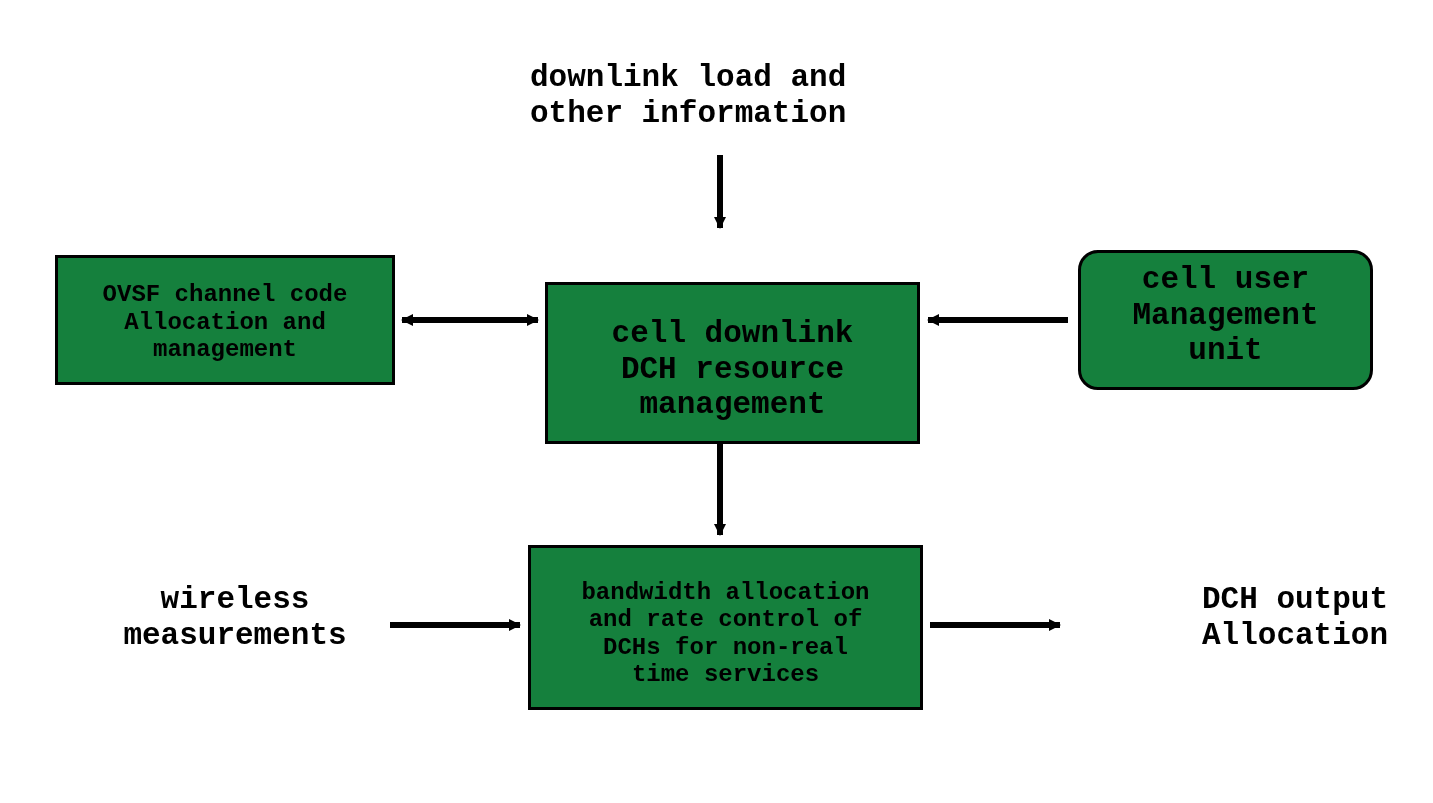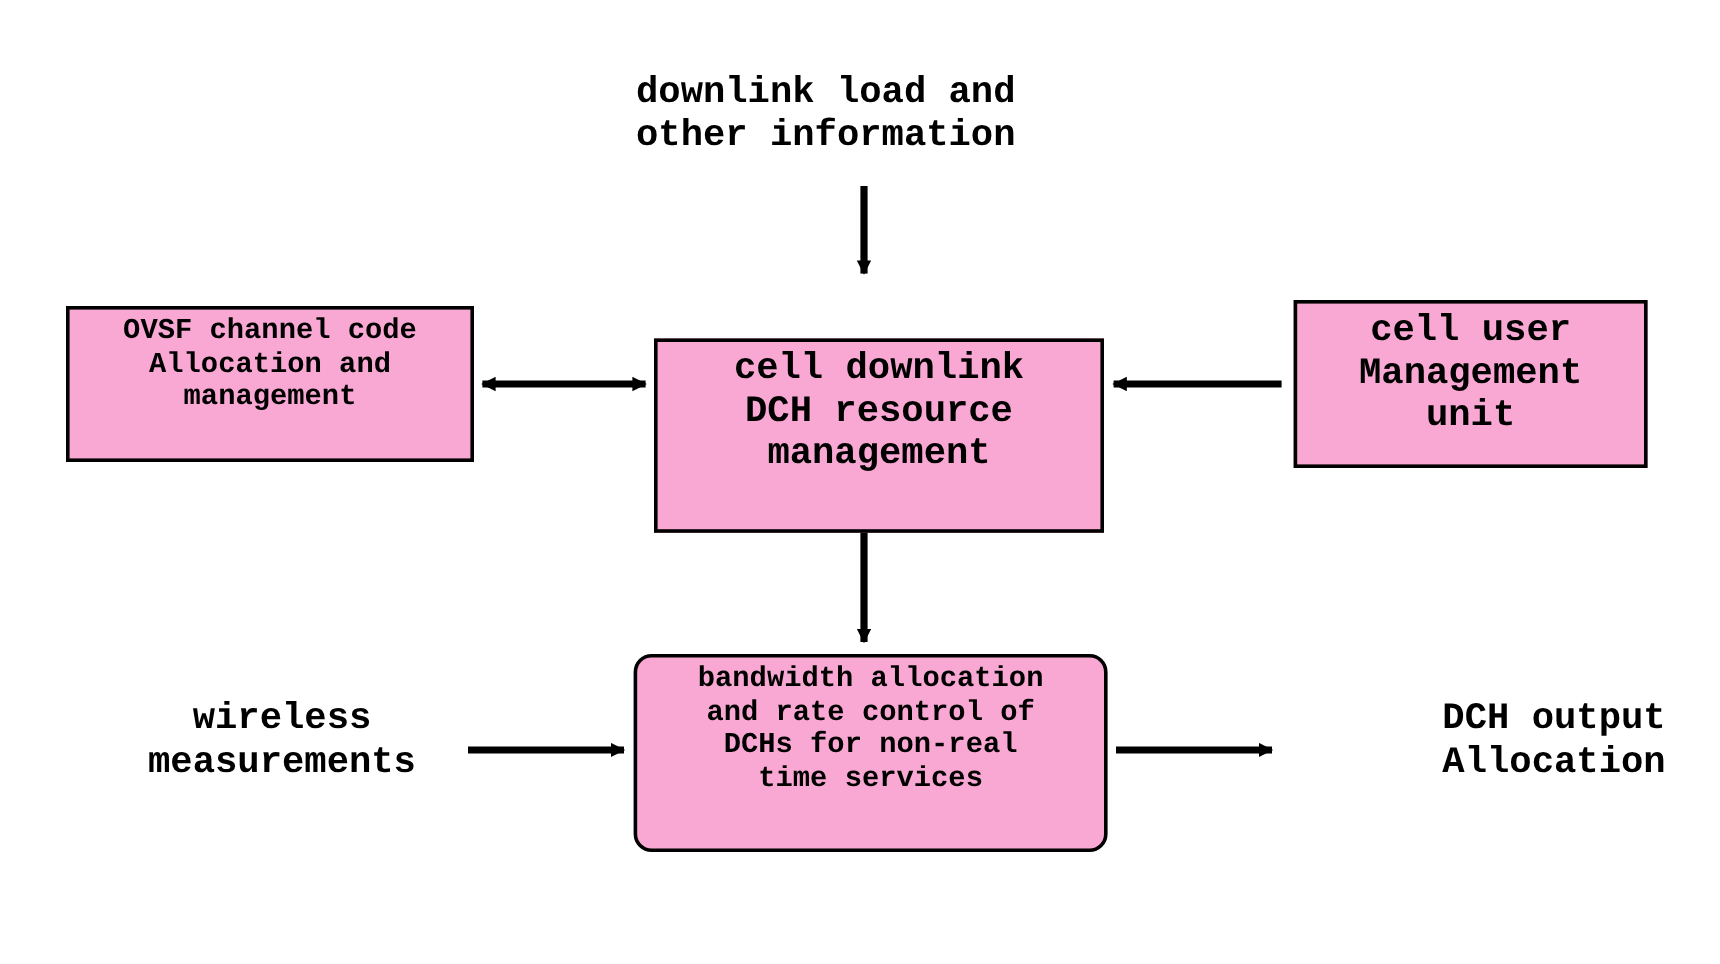--- a/index.html
+++ b/index.html
@@ -13,25 +13,25 @@
     color: #000;
   }
   .stage {
     position: relative;
     width: 1173px;
     height: 803px;
   }
   .box {
     position: absolute;
     border: 3px solid #000;
-    background: #f9a8d4;
-    padding: 5px 8px;
+    background: #15803d;
+    padding: 18px 8px;
     text-align: center;
     display: flex;
-    align-items: flex-start;
+    align-items: flex-end;
     justify-content: center;
     line-height: 1.15;
     box-sizing: border-box;
   }
   .label {
     position: absolute;
     background: #fff;
     text-align: center;
     line-height: 1.15;
     white-space: pre;
@@ -84,27 +84,27 @@
 Allocation and
 management</span>
   </div>
 
   <div class="box fs-med" style="left:545px; top:238px; width:375px; height:162px;margin-top:44px;">
     <span style="white-space:pre;">cell downlink
 DCH resource
 management</span>
   </div>
 
-  <div class="box fs-med" style="left:1078px; top:250px; width:295px; height:140px;">
+  <div class="box fs-med" style="left:1078px; top:250px; width:295px; height:140px;border-radius:20px;">
     <span style="white-space:pre;">cell user
 Management
 unit</span>
   </div>
 
-  <div class="box fs-small" style="left:528px; top:545px; width:395px; height:165px;border-radius:15px;">
+  <div class="box fs-small" style="left:528px; top:545px; width:395px; height:165px;">
     <span style="white-space:pre;">bandwidth allocation
 and rate control of
 DCHs for non-real
 time services</span>
   </div>
 
   <div class="label fs-big" style="left:95px; top:582px; width:280px; text-align:center;">wireless
 measurements</div>
 
   <div class="label fs-big" style="left:1078px; top:582px; width:310px; text-align:right;">DCH output

